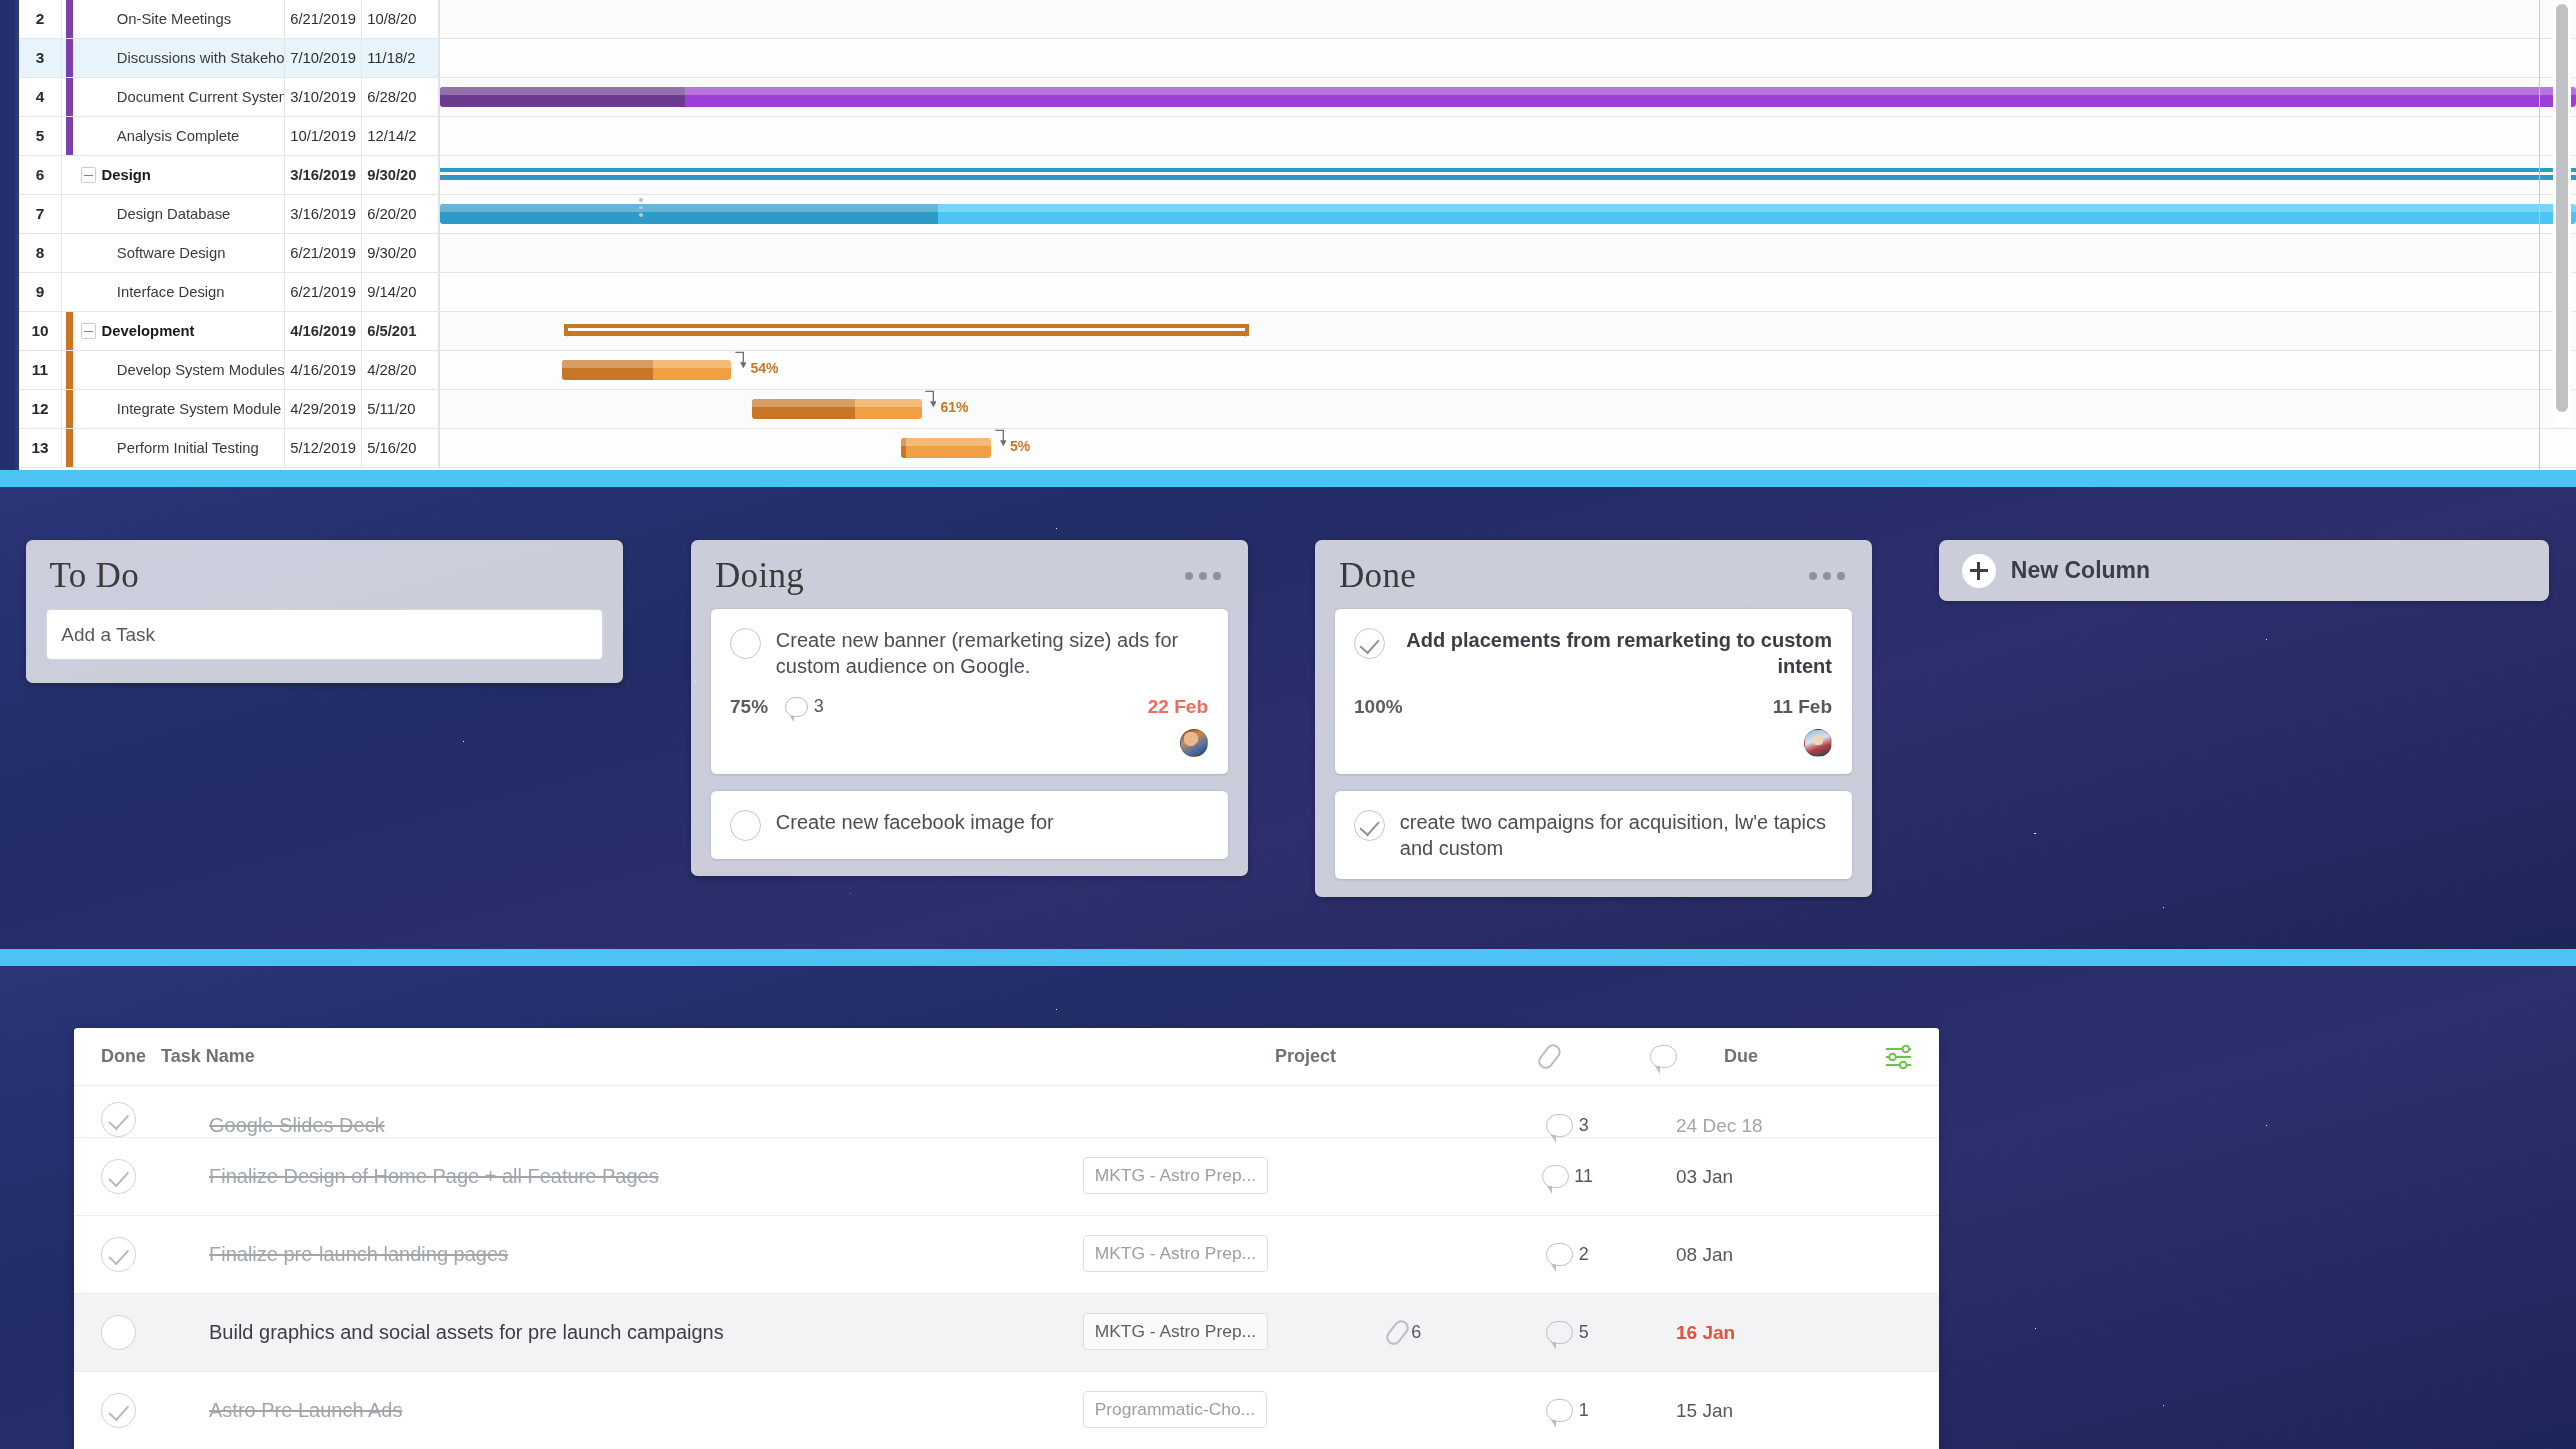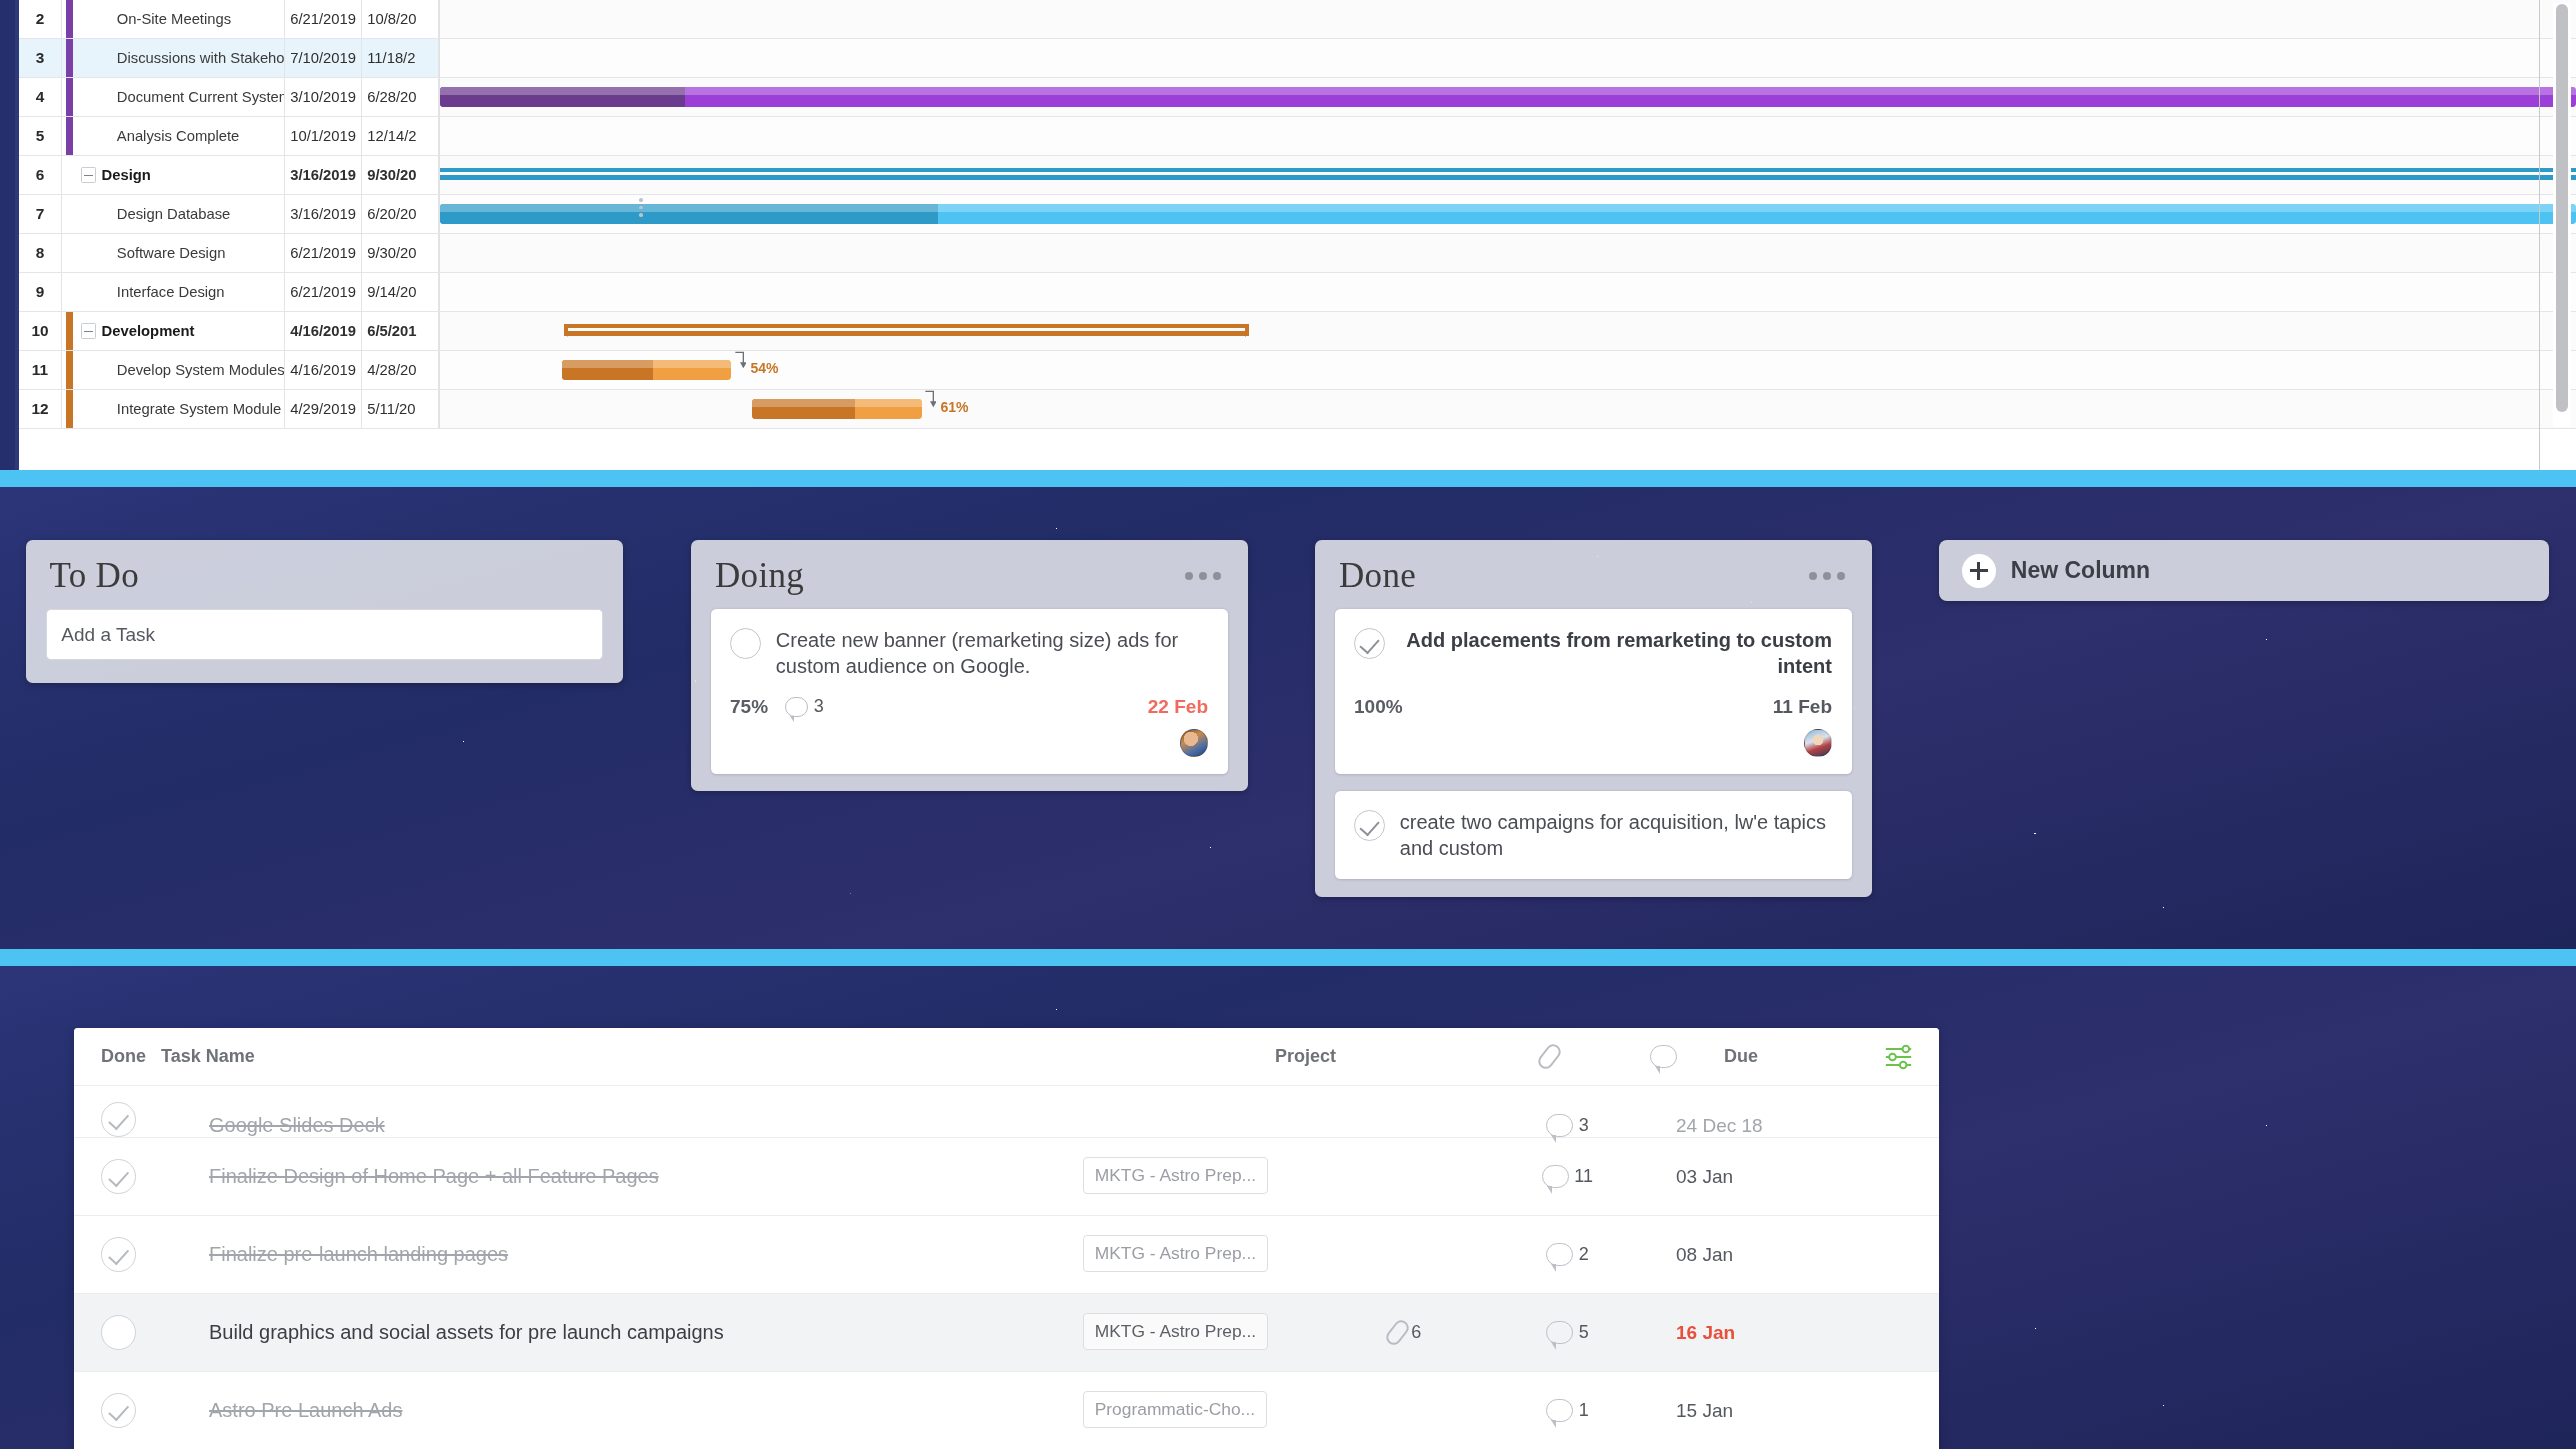--- a/index.html
+++ b/index.html
@@ -484,20 +484,42 @@
             <div class="fill" style="width: 61%; background: rgb(200, 118, 38);"></div>
             <div class="gloss"></div>
           </div>
           <div class="pct-arrow" style="left: calc(22.55% + 2.7px);"><svg viewBox="0 0 18 30">
               <path d="M2 2 H14 V18" fill="none" stroke="#6d7176" stroke-width="2"></path>
               <path d="M14 28 l-5 -9 h10 z" fill="#6d7176" transform="translate(0,-2)"></path>
             </svg></div>
           <div class="pct-label" style="left: calc(22.55% + 19px);">61%</div>
         </div>
       </div>
+      <div class="gantt-row">
+        <div class="g-cell g-num">13</div>
+        <div class="g-cell g-wbs">
+          <div class="bar" style="background: rgb(200, 118, 38);"></div>
+        </div>
+        <div class="g-cell g-name child">
+          <span>Perform Initial Testing</span>
+        </div>
+        <div class="g-cell g-date">5/12/2019</div>
+        <div class="g-cell g-date">5/16/20</div>
+        <div class="g-chartcell">
+          <div class="task-bar" style="left: 21.6%; width: 4.2%; background: rgb(240, 160, 67);">
+            <div class="fill" style="width: 5%; background: rgb(200, 118, 38);"></div>
+            <div class="gloss"></div>
+          </div>
+          <div class="pct-arrow" style="left: calc(25.8% + 2.7px);"><svg viewBox="0 0 18 30">
+              <path d="M2 2 H14 V18" fill="none" stroke="#6d7176" stroke-width="2"></path>
+              <path d="M14 28 l-5 -9 h10 z" fill="#6d7176" transform="translate(0,-2)"></path>
+            </svg></div>
+          <div class="pct-label" style="left: calc(25.8% + 19px);">5%</div>
+        </div>
+      </div>
     </div>
   <div class="gantt-splitter">
     <i></i>
       <i></i>
       <i></i>
   </div>
   <div class="gantt-vline"></div>
   <div class="gantt-scrollbar">
     <div class="thumb"></div>
   </div>
@@ -532,20 +554,26 @@
           <div class="kb-comment">
             <div class="kb-bubble"></div>
             <span class="kb-ccount">3</span>
           </div>
           <div class="kb-due">22 Feb</div>
         </div>
         <div class="kb-avatarrow">
           <div class="kb-avatar"></div>
         </div>
       </div>
+      <div class="kb-card">
+        <div class="kb-card-top">
+          <div class="kb-check"></div>
+          <div class="kb-card-text">Create new facebook image for</div>
+        </div>
+      </div>
     </div>
     <div class="kb-col" style="left: 1315px; width: 557px;">
       <div class="kb-head">
         <div class="kb-title">Done</div>
         <div class="kb-dots">
           <i></i>
           <i></i>
           <i></i>
         </div>
       </div>

